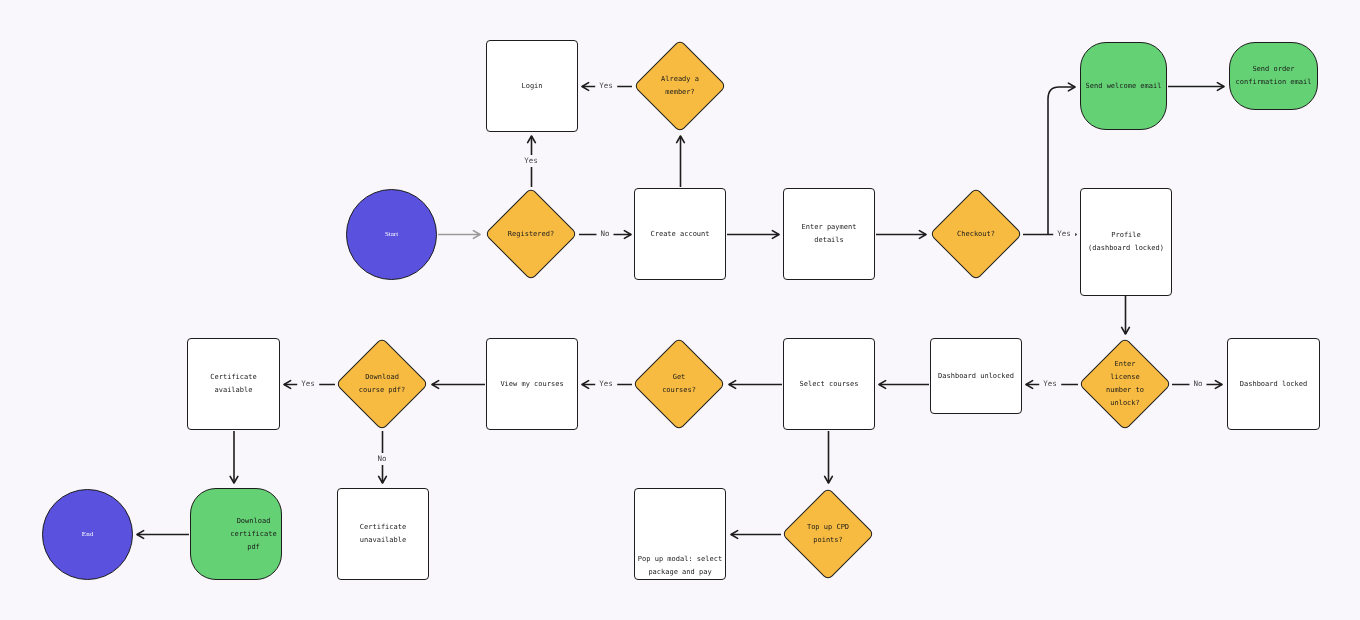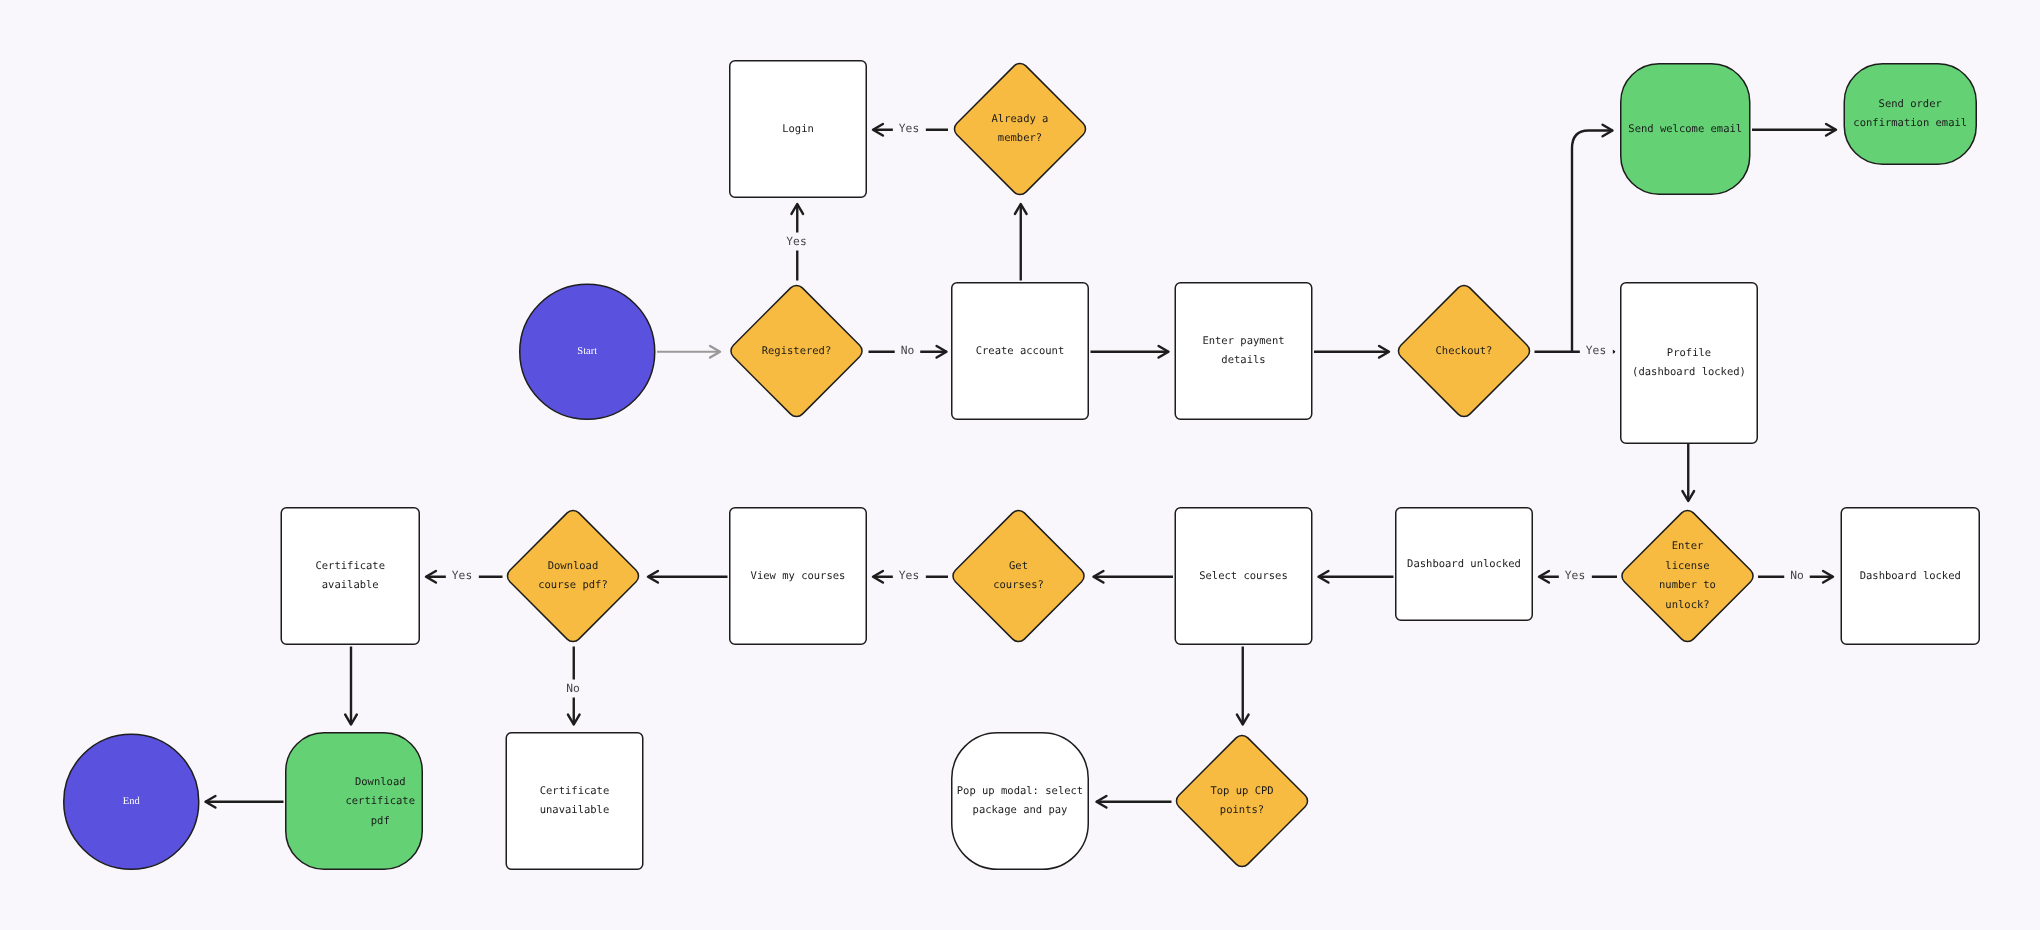--- a/index.html
+++ b/index.html
@@ -15,21 +15,21 @@
     position:absolute;box-sizing:border-box;z-index:1;
     display:flex;align-items:center;justify-content:center;
     text-align:center;
   }
   .node-label{
     font-size:7px;line-height:13px;color:#1A1A1A;
     white-space:pre-line;display:block;max-width:86px;
   }
   .rect{background:var(--white,#FFFFFF);border:1.5px solid var(--stroke,#1D1D1D);border-radius:4px;}
   .green{background:var(--green,#64D175);border:1.5px solid var(--stroke,#1D1D1D);border-radius:26px;}
-  .modal{background:var(--white,#FFFFFF);border:1.5px solid var(--stroke,#1D1D1D);border-radius:31px;}
+  .modal{background:var(--white,#FFFFFF);border:1.5px solid var(--stroke,#1D1D1D);border-radius:4px;align-items:flex-end;}
   .circle{background:var(--purple,#5A52DE);border:1.5px solid var(--stroke,#1D1D1D);border-radius:50%;}
   .circle .node-label{color:#FFFFFF;font-family:Liberation Serif, serif;}
   .diamond{background:transparent;border:none;}
   .d-shape{
     position:absolute;left:50%;top:50%;width:64px;height:64px;
     transform:translate(-50%,-50%) rotate(45deg);
     background:var(--orange,#F7BB42);
     border:1.5px solid var(--stroke,#1D1D1D);border-radius:6px;
   }
   .diamond .node-label{position:relative;z-index:1;max-width:52px;}

